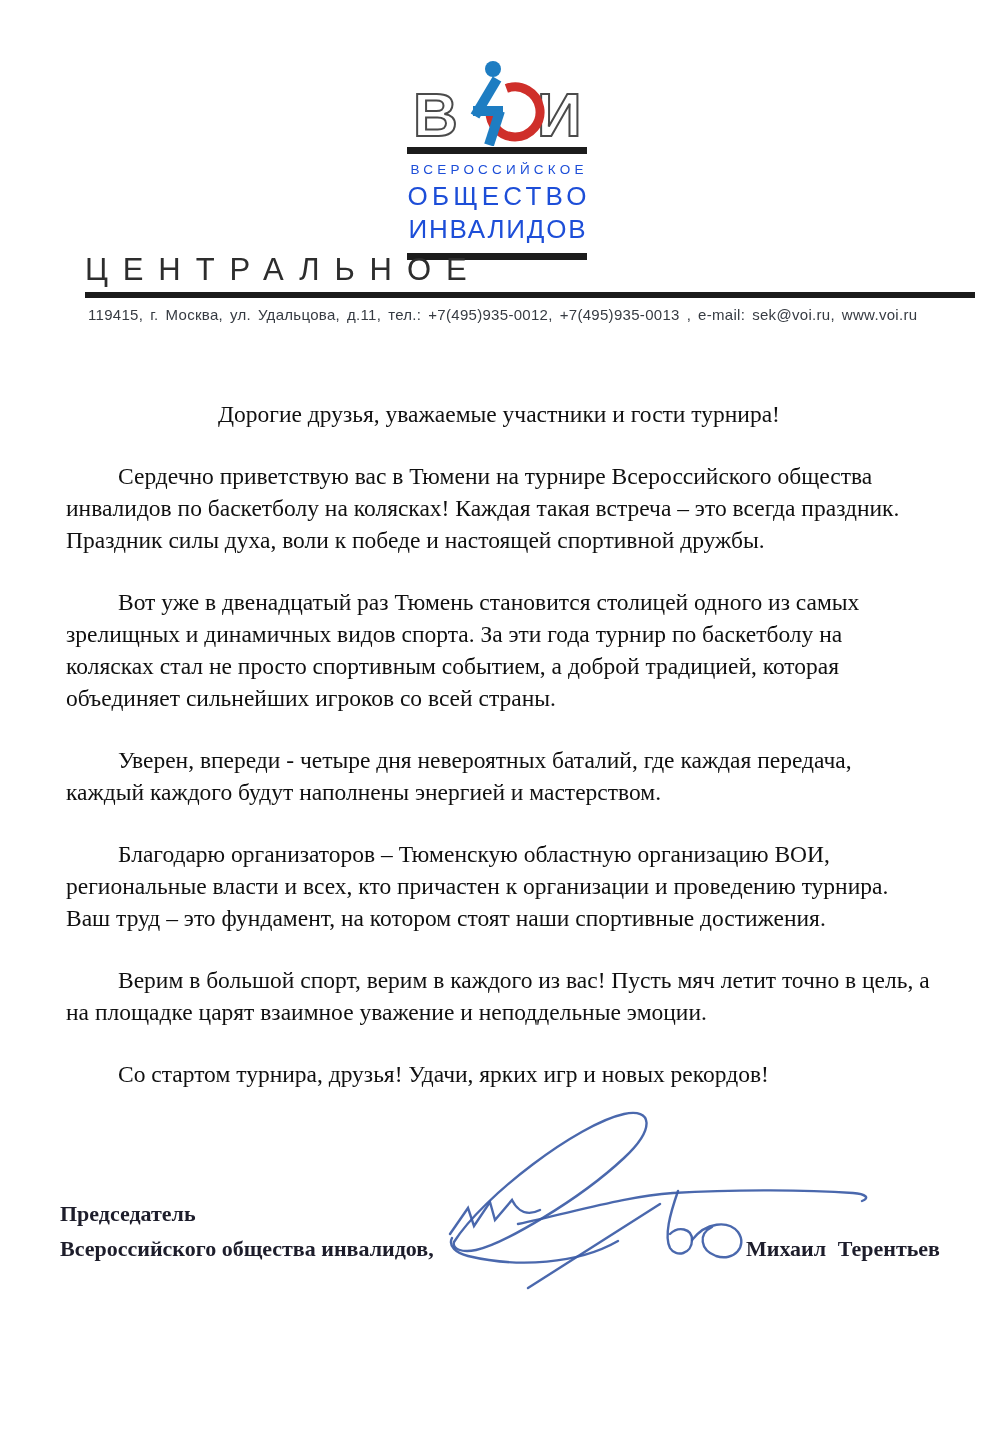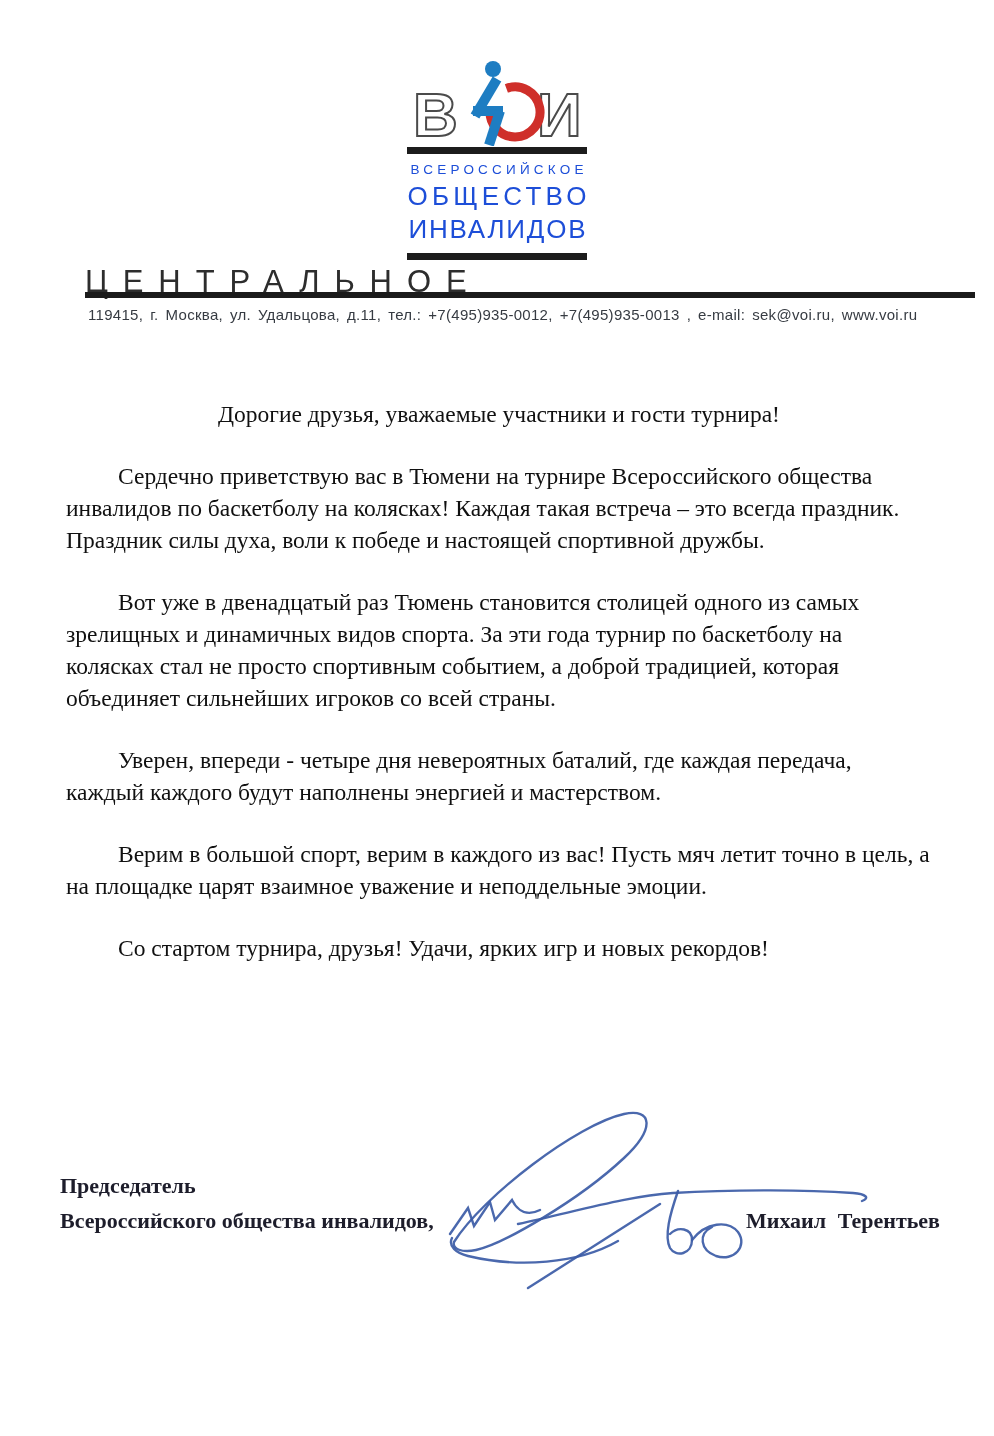--- a/index.html
+++ b/index.html
@@ -17,41 +17,41 @@
   .logo-bar { width:180px; height:7px; background:#1c1c1c; }
   .logo-bar.top { margin-top:1px; }
   .logo-bar.bottom { margin-top:8px; }
   .org-line { font-family:Liberation Sans, sans-serif; color:#1d4ed8; white-space:nowrap; text-align:left; }
   .org-line.l1 { font-size:13.5px; letter-spacing:4.2px; padding-left:4.2px; margin-top:8px; font-weight:500; }
   .org-line.l2 { font-size:26px;  letter-spacing:4.2px; padding-left:4.2px; margin-top:4px; font-weight:500; }
   .org-line.l3 { font-size:26px;  letter-spacing:1.8px; padding-left:1.8px; margin-top:2px; font-weight:500; }
 
   
   .hq-title {
-    position:absolute; top:264px; left:85px; width:890px;
+    position:absolute; top:252px; left:85px; width:890px;
     display:flex; justify-content:space-between;
     font-family:"Liberation Sans", sans-serif; font-size:31px; color:#2d2d2d;
   }
   .hq-title .word { letter-spacing:0.48em; white-space:nowrap; }
   .hq-title .word.w2 { margin-right:-0.48em; }
   .hq-rule { position:absolute; top:292px; left:85px; width:890px; height:6px; background:#1b1b1b; }
   .address {
     position:absolute; top:306px; left:88px; width:895px;
     font-family:"Liberation Sans", sans-serif; font-size:15px; color:#363b42;
     letter-spacing:0.3px; word-spacing:2.5px; white-space:nowrap;
   }
 
   
   .body-text { position:absolute; top:398px; left:66px; width:866px; font-size:23.5px; line-height:32px; }
   .salutation { text-align:center; margin-bottom:30px; }
   .body-text p { margin-bottom:30px; text-indent:52px; }
 
   
   .footer {
-    position:absolute; top:1168px; left:60px; width:885px;
+    position:absolute; top:1196px; left:60px; width:885px;
     display:flex; justify-content:space-between; align-items:flex-end;
     font-weight:bold; font-size:22px; line-height:35px; color:#1d1d2b;
   }
   .footer .name { white-space:nowrap; word-spacing:6px; padding-right:5px; }
   .signature-svg { position:absolute; left:428px; top:1096px; width:466px; height:210px; z-index:3; }
   .signature-svg path { fill:none; stroke:#3b5ba6; stroke-width:2.4; stroke-linecap:round; opacity:0.92; }
 </style>
 </head>
 <body>
 
@@ -82,20 +82,21 @@
     <span class="word w1">ЦЕНТРАЛЬНОЕ</span>
   </div>
   <div class="hq-rule"></div>
   <div class="address">119415, г. Москва, ул. Удальцова, д.11,  тел.: +7(495)935-0012, +7(495)935-0013 ,  e-mail: sek@voi.ru,  www.voi.ru</div>
 
   <div class="body-text">
     <div class="salutation">Дорогие друзья, уважаемые участники и гости турнира!</div>
     <p>Сердечно приветствую вас в Тюмени на турнире Всероссийского общества инвалидов по баскетболу на колясках! Каждая такая встреча – это всегда праздник. Праздник силы духа, воли к победе и настоящей спортивной дружбы.</p>
     <p>Вот уже в двенадцатый раз Тюмень становится столицей одного из самых зрелищных и динамичных видов спорта. За эти года турнир по баскетболу на колясках стал не просто спортивным событием, а доброй традицией, которая объединяет сильнейших игроков со всей страны.</p>
     <p>Уверен, впереди - четыре дня невероятных баталий, где каждая передача, каждый каждого будут наполнены энергией и мастерством.</p>
+    <p>Благодарю организаторов – Тюменскую областную организацию ВОИ, региональные власти и всех, кто причастен к организации и проведению турнира. Ваш труд – это фундамент, на котором стоят наши спортивные достижения.</p>
     <p>Верим в большой спорт, верим в каждого из вас! Пусть мяч летит точно в цель, а на площадке царят взаимное уважение и неподдельные эмоции.</p>
     <p>Со стартом турнира, друзья! Удачи, ярких игр и новых рекордов!</p>
   </div>
 
   <svg class="signature-svg" viewBox="0 0 466 210">
     <path d="M 26 146 C 55 100 150 28 196 18 C 224 12 228 32 196 62 C 150 105 75 148 48 154 C 34 157 24 153 26 146"></path>
     <path d="M 22 138 L 40 112 L 46 130 L 62 106 L 67 124 L 84 104 C 90 116 100 120 112 114"></path>
     <path d="M 90 128 C 150 115 200 100 245 97 C 310 93 380 94 425 97 C 438 98 442 102 434 105"></path>
     <path d="M 250 95 C 242 118 236 140 242 152 C 248 162 264 158 264 144 C 264 132 250 130 242 138"></path>
     <path d="M 264 144 C 278 126 300 124 310 136 C 320 150 306 166 288 160 C 272 154 270 138 284 131"></path>

